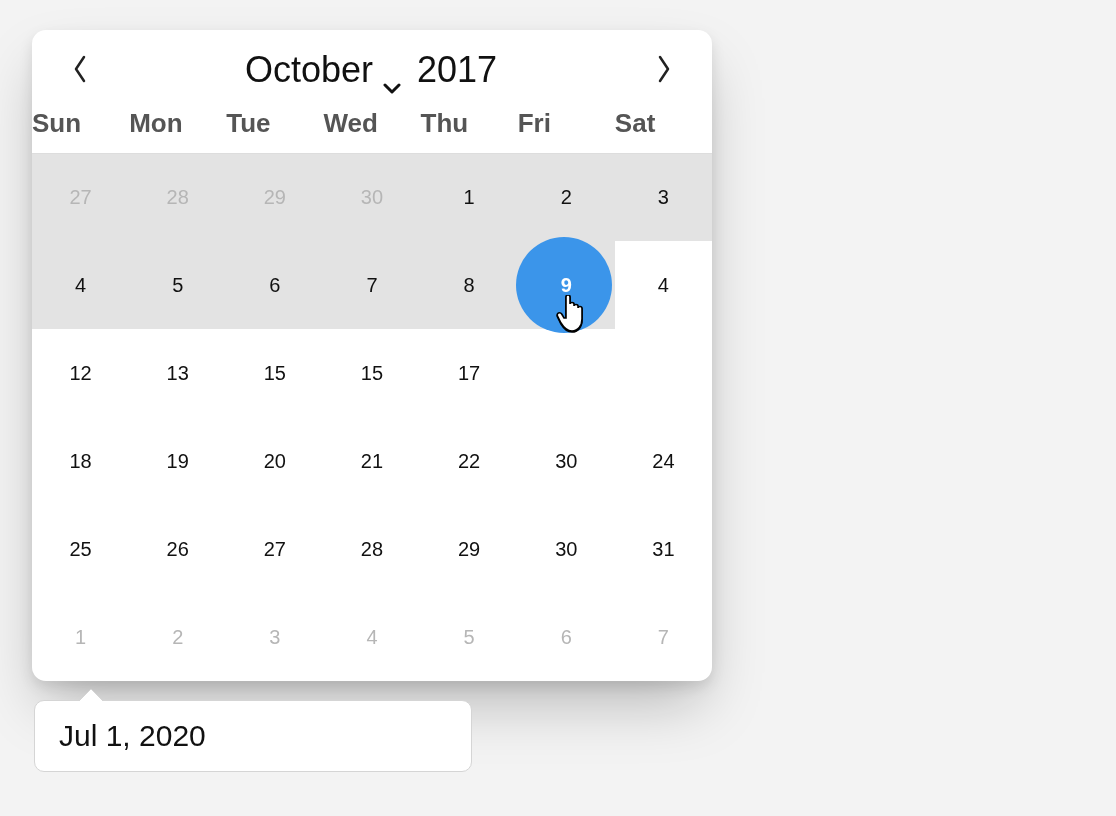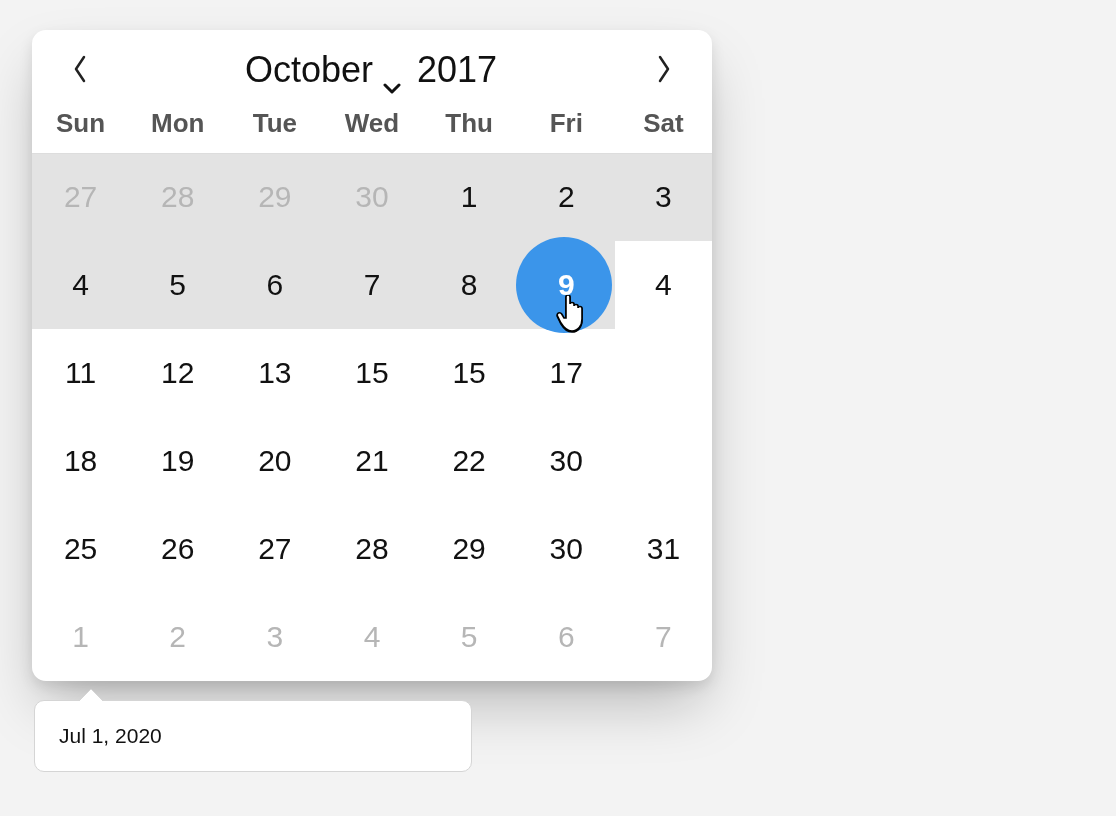--- a/index.html
+++ b/index.html
@@ -23,36 +23,36 @@
     display:flex;align-items:center;gap:10px;font-size:36px;color:#111;cursor:pointer;
   }
   .month-select .caret{width:18px;height:18px;}
   .month-select .caret svg{width:18px;height:12px;stroke:#111;stroke-width:3;fill:none;stroke-linecap:round;stroke-linejoin:round;}
   .year-btn{font-size:36px;color:#111;background:none;border:none;cursor:pointer;padding:0 2px;}
   .weekday-row{
     display:grid;grid-template-columns:repeat(7,1fr);
     padding:4px 0 14px 0;
   }
   .weekday-cell{
-    text-align:center;font-weight:700;font-size:26px;color:#555;
+    text-align:left;font-weight:700;font-size:26px;color:#555;
   }
   .weeks{}
   .week-row{
     display:grid;grid-template-columns:repeat(7,1fr);
     position:relative;height:88px;
   }
   .week-row + .week-row{}
   .week-row.range-row::before{
     content:"";position:absolute;left:0;top:0;bottom:0;background:#e3e3e3;
   }
   .week-row.range-0::before{right:0;border-top:1px solid #ddd;}
   .week-row.range-1::before{right:calc(100%/7*1);}
   .day-cell{
     position:relative;display:flex;align-items:center;justify-content:center;
-    font-size:30px;color:#111;cursor:pointer;z-index:1;user-select:none;
+    font-size:20px;color:#111;cursor:pointer;z-index:1;user-select:none;
   }
   .day-cell.muted{color:#b6b6b6;}
   .day-cell.range-end .bubble{
     position:absolute;width:96px;height:96px;border-radius:50%;
     background:#3b95ea;z-index:-1;left:-2px;top:-4px;
   }
   .day-cell.range-end{color:#fff;font-weight:600;}
   
   .cursor-hand{
     position:absolute;left:556px;top:295px;z-index:50;pointer-events:none;
@@ -61,21 +61,21 @@
   
   .date-input{
     position:absolute;left:34px;top:700px;width:438px;height:72px;
     background:#fff;border:1px solid #d5d5d5;border-radius:10px;
     display:flex;align-items:center;padding:0 24px;box-sizing:border-box;
   }
   .date-input .arrow{
     position:absolute;top:-12px;left:44px;width:24px;height:12px;
   }
   .date-input .arrow svg{display:block;}
-  .date-input span{font-size:21px;color:#111;}
+  .date-input span{font-size:30px;color:#111;}
   
   .calendar .weeks .week-row:last-child{border-bottom-left-radius:14px;border-bottom-right-radius:14px;overflow:hidden;}
 </style>
 </head>
 <body>
 
 <div class="calendar">
   <div class="cal-header">
     <button class="nav-btn">
       <span>
@@ -162,23 +162,20 @@
         <div class="bubble"></div>
         <span>9</span>
       </div>
       <div class="day-cell">
           <span>4</span>
         </div>
     </div>
 
     <div class="week-row">
       <div class="day-cell">
-          <span>11</span>
-        </div>
-      <div class="day-cell">
           <span>12</span>
         </div>
       <div class="day-cell">
           <span>13</span>
         </div>
       <div class="day-cell">
           <span>15</span>
         </div>
       <div class="day-cell">
           <span>15</span>
@@ -199,20 +196,23 @@
           <span>20</span>
         </div>
       <div class="day-cell">
           <span>21</span>
         </div>
       <div class="day-cell">
           <span>22</span>
         </div>
       <div class="day-cell">
           <span>30</span>
+        </div>
+      <div class="day-cell">
+          <span>24</span>
         </div>
     </div>
 
     <div class="week-row">
       <div class="day-cell">
           <span>25</span>
         </div>
       <div class="day-cell">
           <span>26</span>
         </div>

